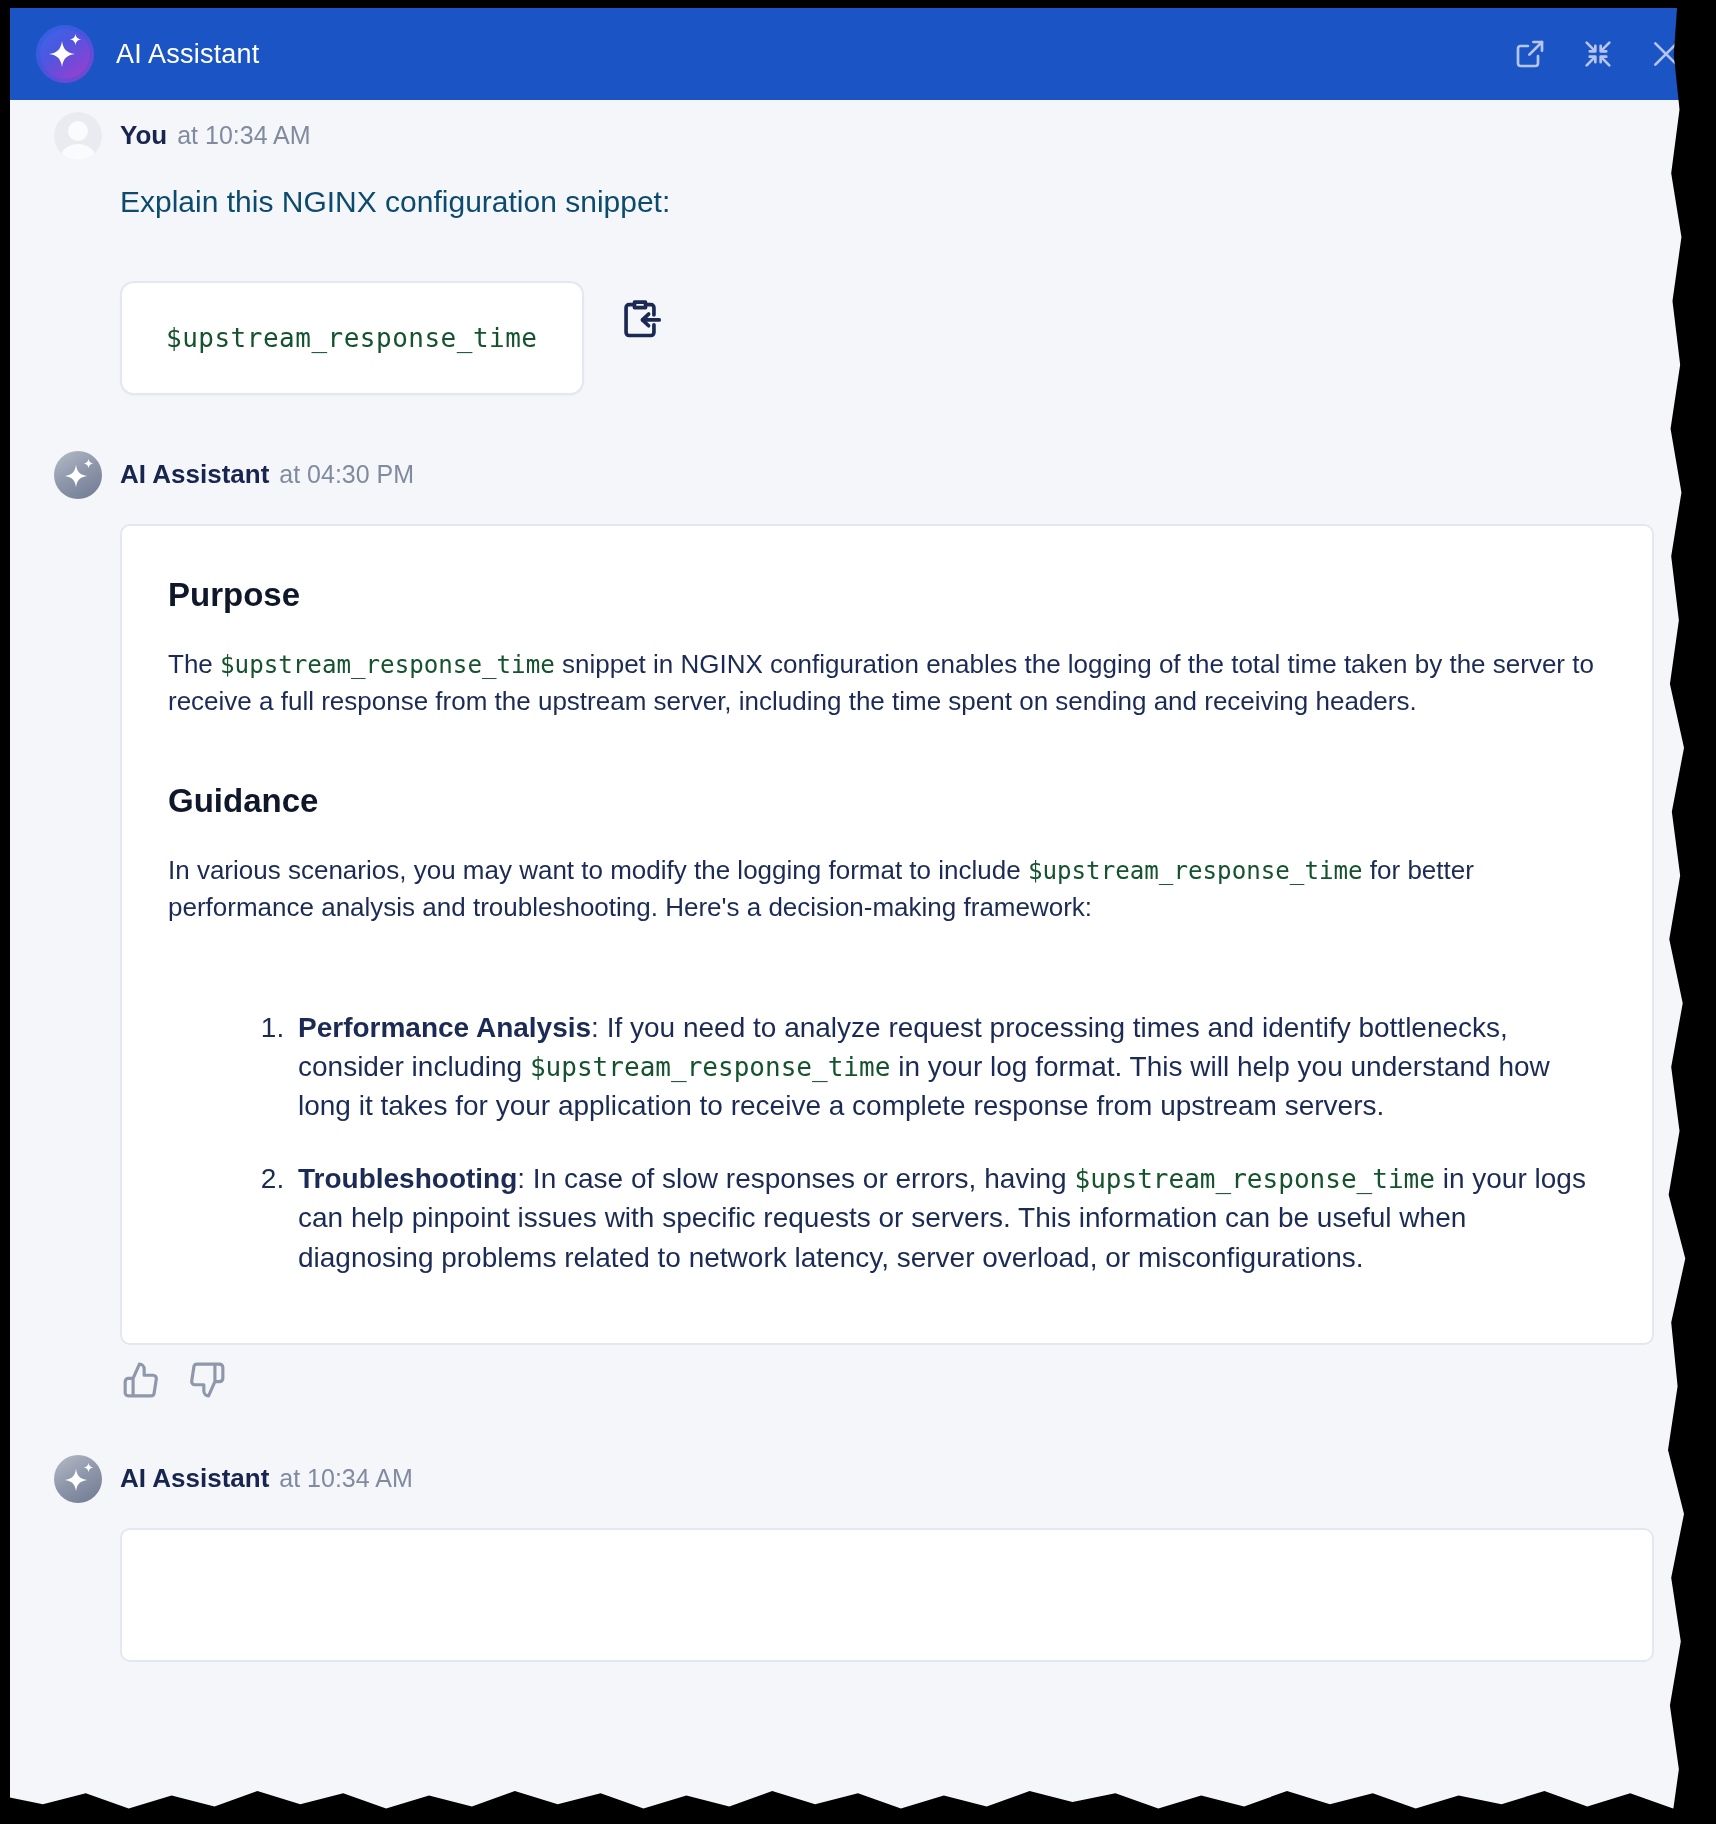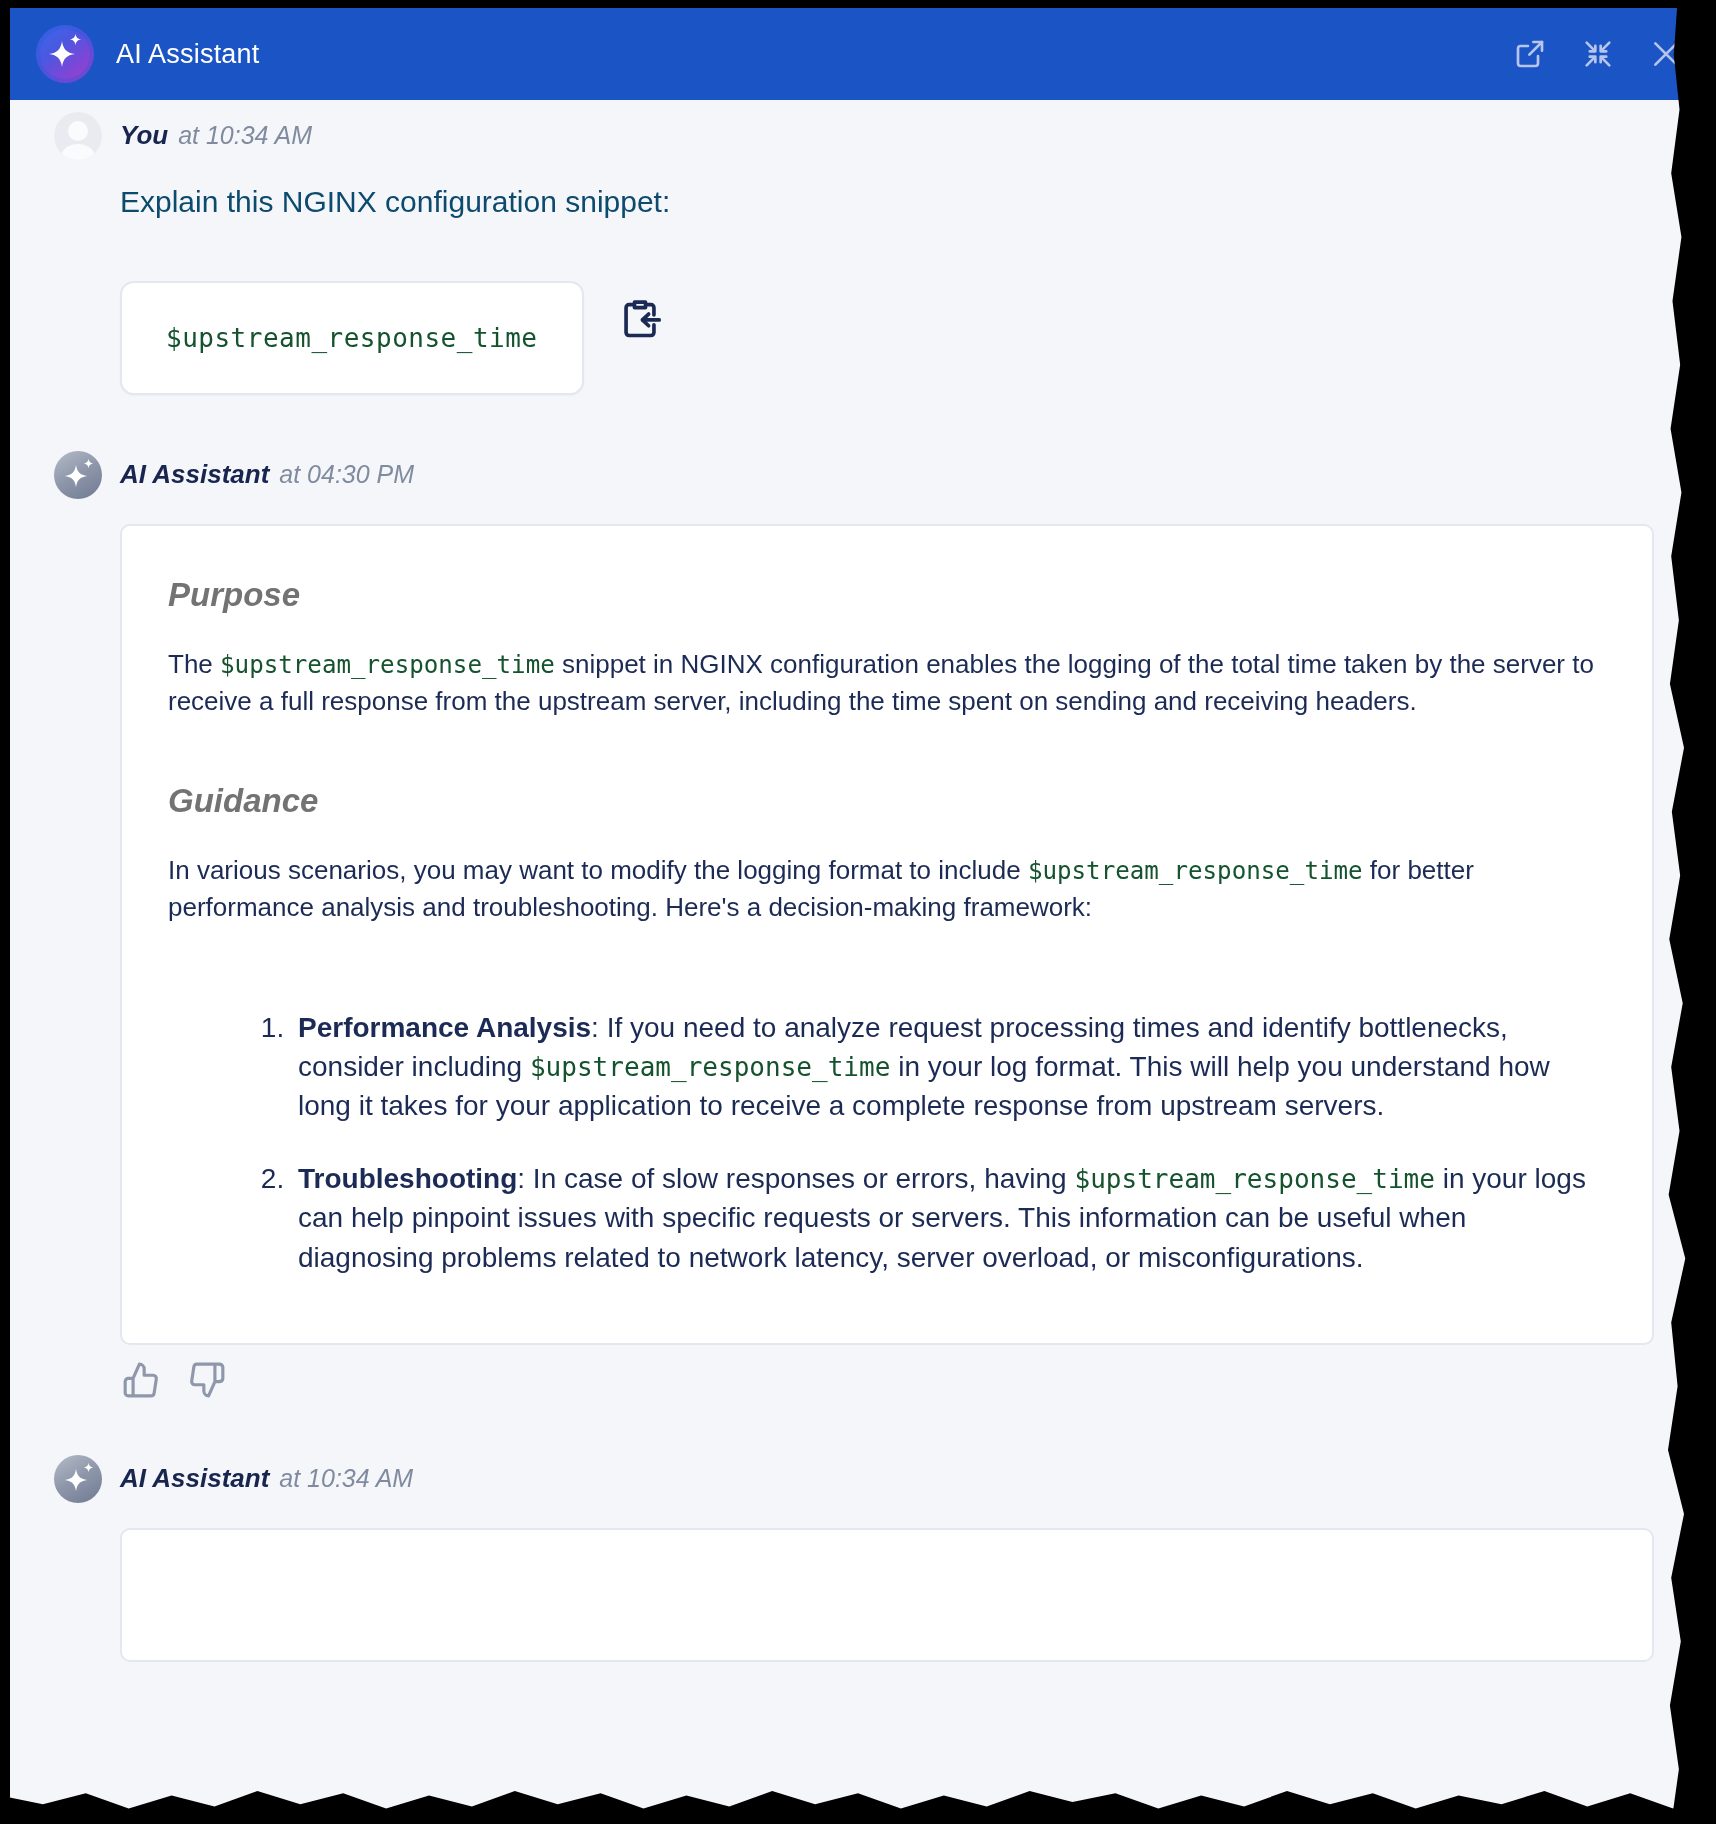--- a/index.html
+++ b/index.html
@@ -32,21 +32,21 @@
   .msg{display:flex;gap:18px;}
   .msg + .msg{margin-top:56px;}
   .avatar{width:48px;height:48px;border-radius:50%;flex:0 0 auto;position:relative;overflow:hidden;}
   .user-avatar{background:#e9ebf1;}
   .user-avatar .head{position:absolute;left:14px;top:9px;width:20px;height:20px;border-radius:50%;background:#fafbfd;}
   .user-avatar .torso{position:absolute;left:7px;top:32px;width:34px;height:26px;border-radius:50%;background:#fafbfd;}
   .ai-avatar{background:linear-gradient(150deg,#b5bcc9 0%,#8d96a9 50%,#6f7992 100%);}
   .ai-avatar svg.big-star{position:absolute;left:9px;top:12px;width:26px;height:26px;}
   .ai-avatar svg.small-star{position:absolute;left:29px;top:7px;width:11px;height:11px;}
   .msg-body{flex:1;padding-top:8px;min-width:0;}
-  .meta{display:flex;align-items:baseline;gap:10px;font-style:italic;}
+  .meta{display:flex;align-items:baseline;gap:10px;}
   .author{font-size:26px;font-weight:700;color:#17254f;}
   .timestamp{font-size:25px;color:#808b9f;}
   .msg-text{font-size:30px;color:#0c4a6e;margin:34px 0 0;}
   
   .code-row{display:flex;align-items:flex-start;gap:34px;margin-top:62px;}
   .code-box{
     background:#fff;border:2px solid #e3e7ef;border-radius:14px;
     padding:40px 44px;box-shadow:0 1px 2px rgba(30,40,90,.04);
   }
   .code-box code, code.inline{
@@ -55,21 +55,21 @@
   }
   .code-box code{font-size:26px;letter-spacing:.5px;}
   .paste-btn{background:none;border:none;padding:0;margin-top:16px;cursor:pointer;line-height:0;}
   .paste-btn svg{width:44px;height:44px;stroke:#1b2a55;fill:none;stroke-width:2;stroke-linecap:round;stroke-linejoin:round;}
   
   .card{
     background:#fff;border:2px solid #e3e7ef;border-radius:10px;margin-top:34px;
     box-sizing:border-box;
   }
   .answer-card{padding:50px 46px 58px;}
-  .answer-card h2{font-size:33px;font-weight:700;color:#737373;margin:0;font-style:italic;}
+  .answer-card h2{font-size:33px;font-weight:700;color:#0f172a;margin:0;}
   .answer-card h2.guidance{margin-top:62px;}
   .answer-card p{font-size:26px;line-height:1.42;color:#1c2b55;margin:32px 0 0;}
   code.inline{font-size:.93em;}
   .answer-card ol{margin:82px 0 8px;padding:0 0 0 124px;color:#1c2b55;}
   .answer-card li{font-size:28px;line-height:1.4;padding-left:6px;}
   .answer-card li + li{margin-top:34px;}
   .answer-card li strong{font-weight:700;}
   
   .feedback{display:flex;gap:28px;margin-top:16px;padding-left:2px;}
   .fb-btn{background:none;border:none;padding:0;cursor:pointer;line-height:0;}

